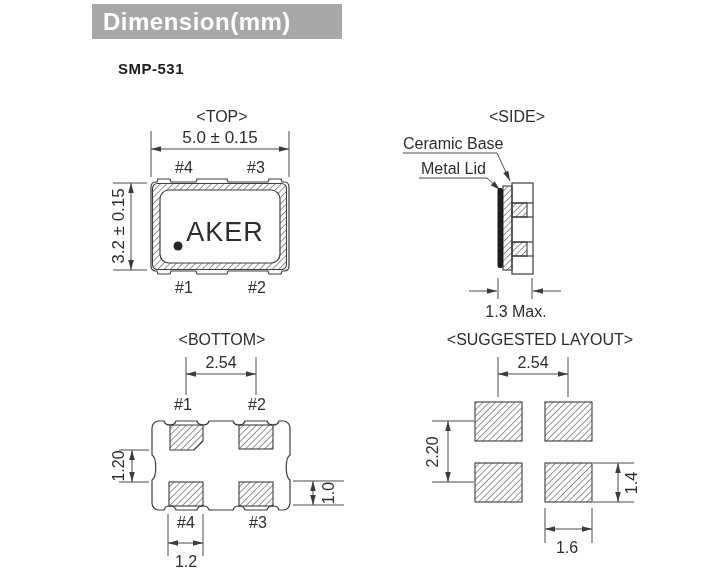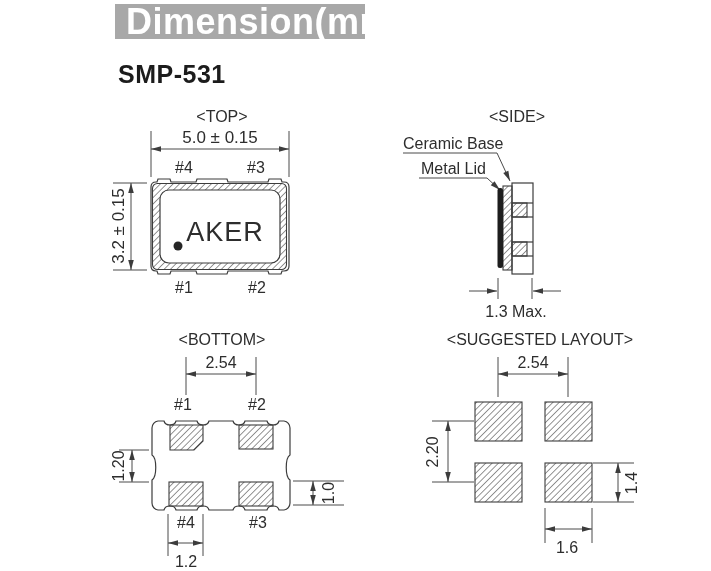--- a/index.html
+++ b/index.html
@@ -1,21 +1,21 @@
 <!DOCTYPE html>
 <html><head>
 <meta charset="utf-8">
 <style>
   html,body{margin:0;padding:0;background:#ffffff;}
   #stage{position:relative;width:711px;height:571px;background:#ffffff;overflow:hidden;
          font-family:"Liberation Sans",sans-serif;}
-  .banner{position:absolute;left:115px;top:4px;width:250px;height:35px;background:#a8a8a8;
-          color:#ffffff;font-weight:bold;font-size:36px;line-height:35px;padding-left:11px;
+  .banner{position:absolute;left:92px;top:4px;width:250px;height:35px;background:#a8a8a8;
+          color:#ffffff;font-weight:bold;font-size:24px;line-height:35px;padding-left:11px;
           box-sizing:border-box;letter-spacing:0.5px;}
-  .model{position:absolute;left:118px;top:60px;color:#1c1c1c;font-weight:bold;font-size:25px;
+  .model{position:absolute;left:118px;top:60px;color:#1c1c1c;font-weight:bold;font-size:15px;
          letter-spacing:0.5px;}
   svg{position:absolute;left:0;top:0;}
   svg text{font-family:"Liberation Sans",sans-serif;fill:#2d2d2d;}
   .t16{font-size:16px;}
   .t17{font-size:17px;}
   .mid{text-anchor:middle;}
   .ln{stroke:#3c3c3c;stroke-width:1.2;fill:none;}
   .lnw{stroke:#3c3c3c;stroke-width:1.2;fill:#ffffff;}
   .lnh{stroke:#3c3c3c;stroke-width:1.1;fill:url(#hatch);}
   .ext{stroke:#4a4a4a;stroke-width:1;fill:none;}

